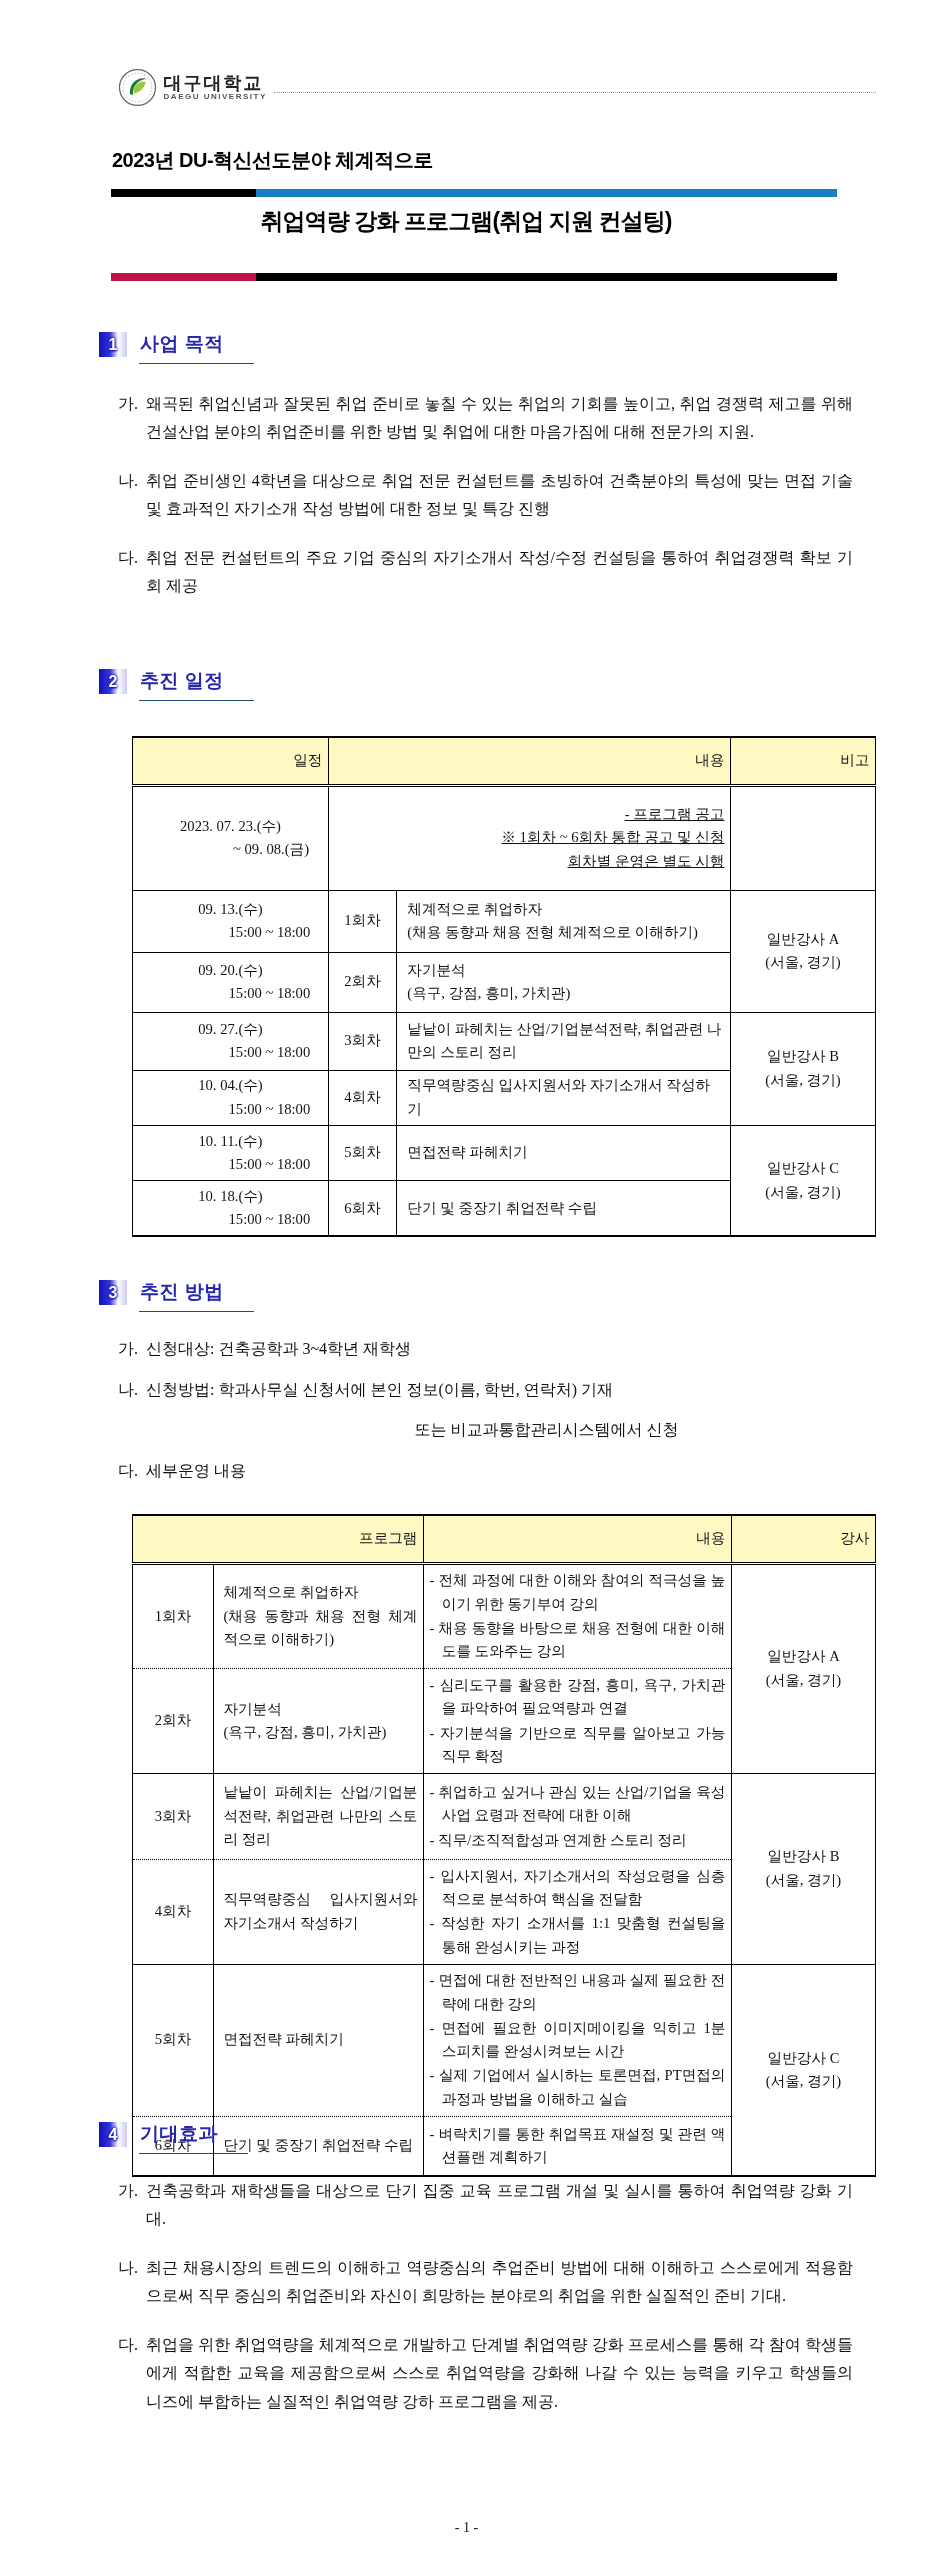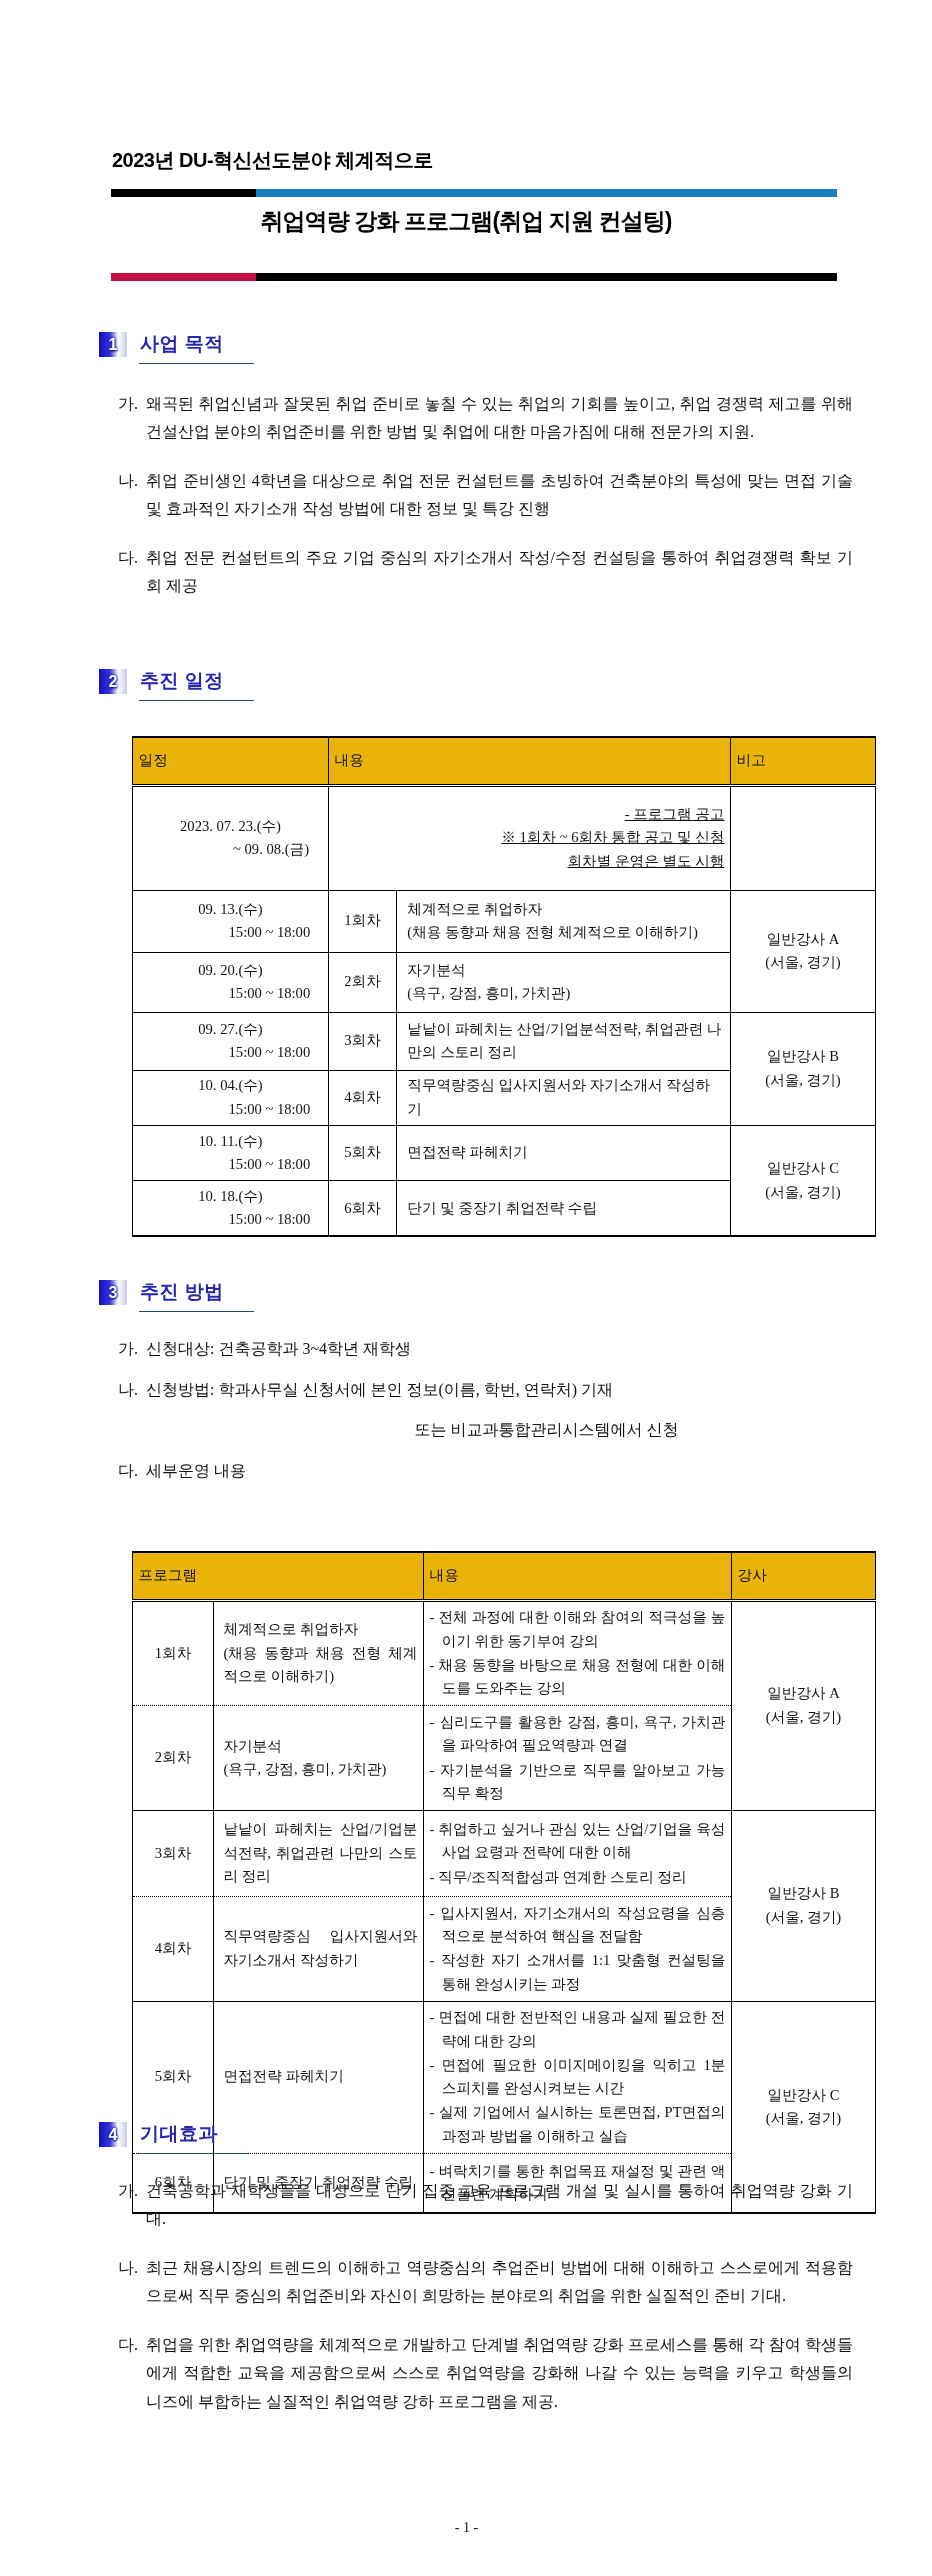--- a/index.html
+++ b/index.html
@@ -43,21 +43,21 @@
   .item-text { flex:1 1 auto; text-align:justify; }
   .item.tight { margin-bottom:12.2px; }
   .item.continuation .item-text { padding-left:94px; text-align:center; }
 
   
   .tbl-wrap { position:absolute; left:132px; width:743px; }
   table { border-collapse:collapse; table-layout:fixed; width:743px;
     border-top:2.8px solid #000; border-bottom:2.8px solid #000;
     font-size:14.6px; line-height:1.6; }
   th, td { border:0.9px solid #000; vertical-align:middle; padding:3.8px 5.6px; }
-  thead th { background:#eab308; font-weight:normal; border-bottom:3.8px double #000; height:38px; text-align:left; }
+  thead th { background:#fef9c3; font-weight:normal; border-bottom:3.8px double #000; height:38px; text-align:right; }
   .c-center { text-align:center; }
   .prewrap { white-space:pre-line; }
   .cell-left { text-align:left; padding-left:10.3px; }
   .date-line { text-align:center; }
   .time-line { text-align:right; padding-right:12.2px; }
   .ann-date2 { text-align:center; padding-left:81px; }
   .ann-line { text-align:right;text-decoration:underline; }
   .ind1 { padding-left:13px; }
   .ind2 { padding-left:28px; }
   .instr { text-align:center; }
@@ -67,20 +67,33 @@
   .prog-cell { padding:7.5px 5.6px 7.5px 9.4px; text-align:justify; }
   .tbl-note { margin:16px 0 0 13px; font-size:16px; }
 
   .footer { position:absolute; top:2520px; left:0; width:933px; text-align:center; font-size:14px; }
 </style>
 </head>
 <body>
 
 <div class="page">
 
+  <div class="logo-row">
+    <svg class="seal" viewBox="0 0 44 44">
+      <circle cx="22" cy="22" r="20.3" fill="#ffffff" stroke="#666" stroke-width="1.4"></circle>
+      <circle cx="22" cy="22" r="16.2" fill="none" stroke="#9a9a9a" stroke-width="0.9" stroke-dasharray="1.6 2.2"></circle>
+      <path d="M13.5 29.5 C12 17 23.5 8.5 33 12.5 C25 13 16.5 18 16.8 30.5 Z" fill="#1e7a34"></path>
+      <path d="M17.8 28.6 C16.8 19.5 25.5 13.2 31.2 16 C29.2 23.4 24.2 27.6 17.8 28.6 Z" fill="#97c83c"></path>
+    </svg>
+    <div class="logo-text">
+      <div class="logo-kr">대구대학교</div>
+      <div class="logo-en">DAEGU UNIVERSITY</div>
+    </div>
+    <div class="dotted-divider"></div>
+  </div>
 
   <div class="program-label">2023년 DU-혁신선도분야 체계적으로</div>
   <div class="bar bar-top"></div>
   <div class="doc-title">취업역량 강화 프로그램(취업 지원 컨설팅)</div>
   <div class="bar bar-bottom"></div>
 
   <div class="sec-heading" style="top:331px;">
     <div class="sec-badge">1</div>
     <div class="sec-title">사업 목적</div>
   </div>
@@ -214,21 +227,21 @@
     <div class="item tight continuation">
       <span class="item-label"></span>
       <span class="item-text">또는 비교과통합관리시스템에서 신청</span>
     </div>
     <div class="item tight">
       <span class="item-label">다.</span>
       <span class="item-text">세부운영 내용</span>
     </div>
   </div>
 
-  <div class="tbl-wrap" style="top:1551px;">
+  <div class="tbl-wrap" style="top:1514px;">
     <table>
       <colgroup>
           <col style="width:81px">
           <col style="width:210px">
           <col style="width:308px">
           <col style="width:144px">
         </colgroup>
       <thead>
         <tr>
           <th colspan="2">프로그램</th>

